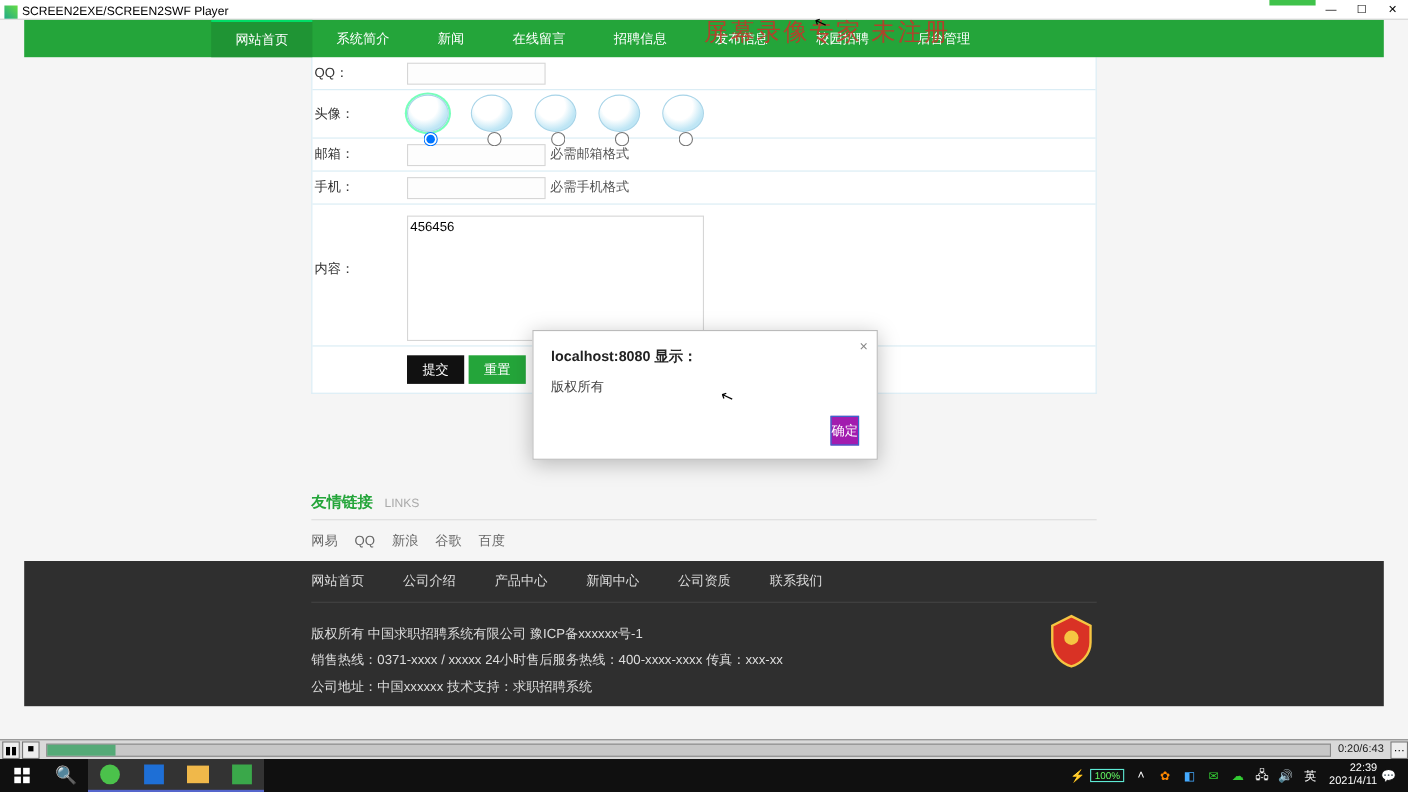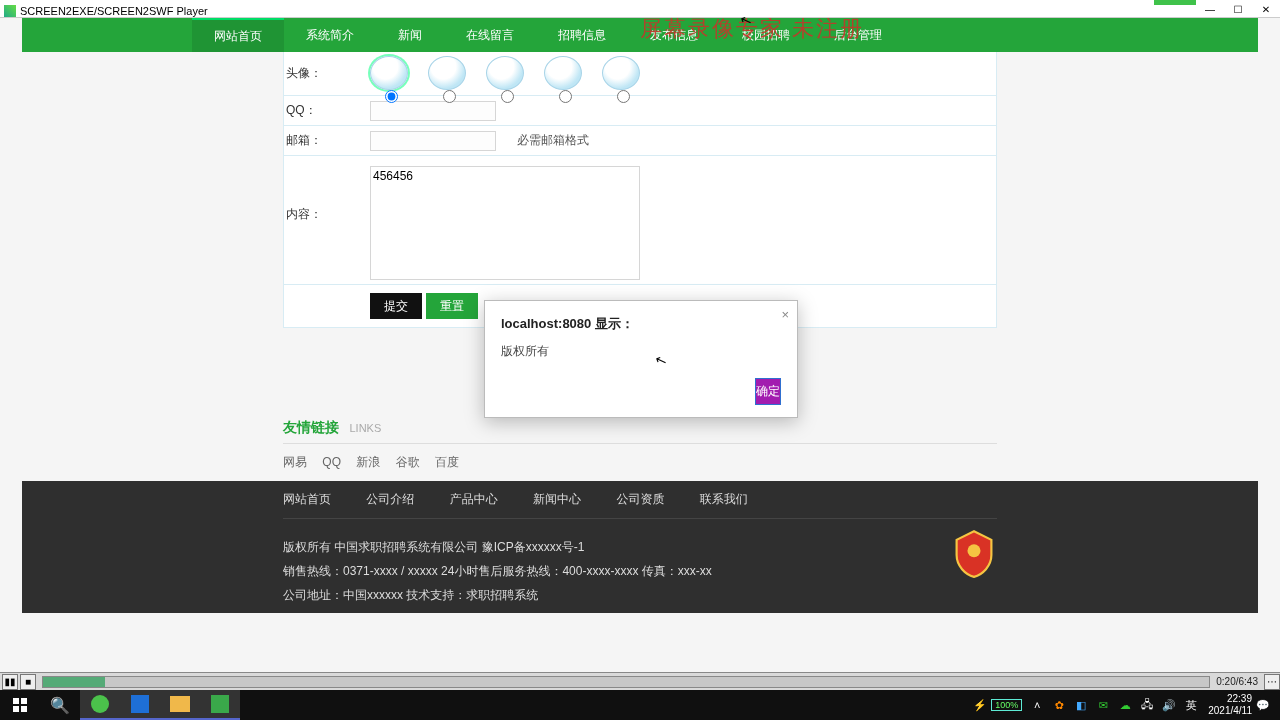--- a/index.html
+++ b/index.html
@@ -14,21 +14,21 @@
 .page-outer { background: #f5f5f5; height: 654px; padding: 0 22px; overflow: hidden; }
 .navbar { background: #24a53a; height: 34px; display: flex; align-items: stretch; padding-left: 170px; position: relative; }
 .navbar .tab { color: #fff; font-size: 12px; padding: 0 22px; display: flex; align-items: center; cursor: pointer; }
 .navbar .tab.active { background: #1f9434; border-top: 2px solid #0d6; }
 .watermark { position: absolute; left: 618px; top: -4px; font-size: 22px; font-family: Liberation Sans, sans-serif; color: #c0392b; pointer-events: none; letter-spacing: 2px; opacity: .9; }
 
 .form-panel { width: 714px; margin: 0 auto; background: #fff; border: 1px solid #d8ecf4; border-top: none; }
 .form-row { display: flex; align-items: center; border-bottom: 1px solid #d8ecf4; min-height: 30px; padding: 0; }
 .form-row.tall { min-height: 44px; }
 .form-label { width: 86px; font-size: 12px; color: #333; text-align: left; padding-left: 2px; }
-.form-cell { flex: 1; padding: 4px 0; display: flex; align-items: center; gap: 17px; }
+.form-cell { flex: 1; padding: 4px 0; display: flex; align-items: center; }
 .txt { width: 126px; height: 20px; border: 1px solid #d6d6d6; font-size: 12px; padding: 0 2px; background: #fdfdfd; }
 .hint { font-size: 12px; color: #555; margin-left: 4px; }
 .avatars { display: flex; gap: 20px; padding: 2px 0 4px; }
 .ava { width: 38px; height: 34px; border-radius: 50%; background: radial-gradient(circle at 40% 30%, #fff 0 40%, #bfe6f5 70%); border: 1px solid #a8d4e8; position: relative; }
 .ava.sel { box-shadow: 0 0 0 2px #7fb; }
 .ava input { position: absolute; bottom: -14px; left: 14px; }
 .textarea-row { align-items: flex-start; min-height: 128px; padding-top: 6px; }
 .textarea-row .form-label { padding-top: 44px; }
 textarea { width: 270px; height: 114px; border: 1px solid #d6d6d6; font-size: 12px; padding: 2px; resize: none; font-family: inherit; }
 .btn-row { padding: 8px 86px; }
@@ -95,20 +95,26 @@
     <div class="tab">新闻</div>
     <div class="tab">在线留言</div>
     <div class="tab">招聘信息</div>
     <div class="tab">发布信息</div>
     <div class="tab">校园招聘</div>
     <div class="tab">后台管理</div>
     <div class="watermark">屏幕录像专家 未注册</div>
   </div>
 
   <div class="form-panel">
+    <div class="form-row">
+      <div class="form-label">QQ：</div>
+      <div class="form-cell">
+          <input class="txt" value="" style="">
+        </div>
+    </div>
     <div class="form-row tall">
       <div class="form-label">头像：</div>
       <div class="form-cell avatars">
         <label class="ava sel">
             <input type="radio" checked="" style="">
           </label>
         <label class="ava">
             <input type="radio" style="">
           </label>
         <label class="ava">
@@ -116,30 +122,31 @@
           </label>
         <label class="ava">
             <input type="radio" style="">
           </label>
         <label class="ava">
             <input type="radio" style="">
           </label>
       </div>
     </div>
     <div class="form-row">
-      <div class="form-label">QQ：</div>
-      <div class="form-cell">
-          <input class="txt" value="" style="">
-        </div>
-    </div>
-    <div class="form-row">
       <div class="form-label">邮箱：</div>
       <div class="form-cell">
         <input class="txt" value="" style="">
         <span class="hint">必需邮箱格式</span>
+      </div>
+    </div>
+    <div class="form-row">
+      <div class="form-label">手机：</div>
+      <div class="form-cell">
+        <input class="txt" value="" style="">
+        <span class="hint">必需手机格式</span>
       </div>
     </div>
     <div class="form-row textarea-row">
       <div class="form-label">内容：</div>
       <div class="form-cell">
           <textarea style="">456456</textarea>
         </div>
     </div>
     <div class="form-row btn-row" style="border-bottom:none">
       <button class="btn submit">提交</button>

